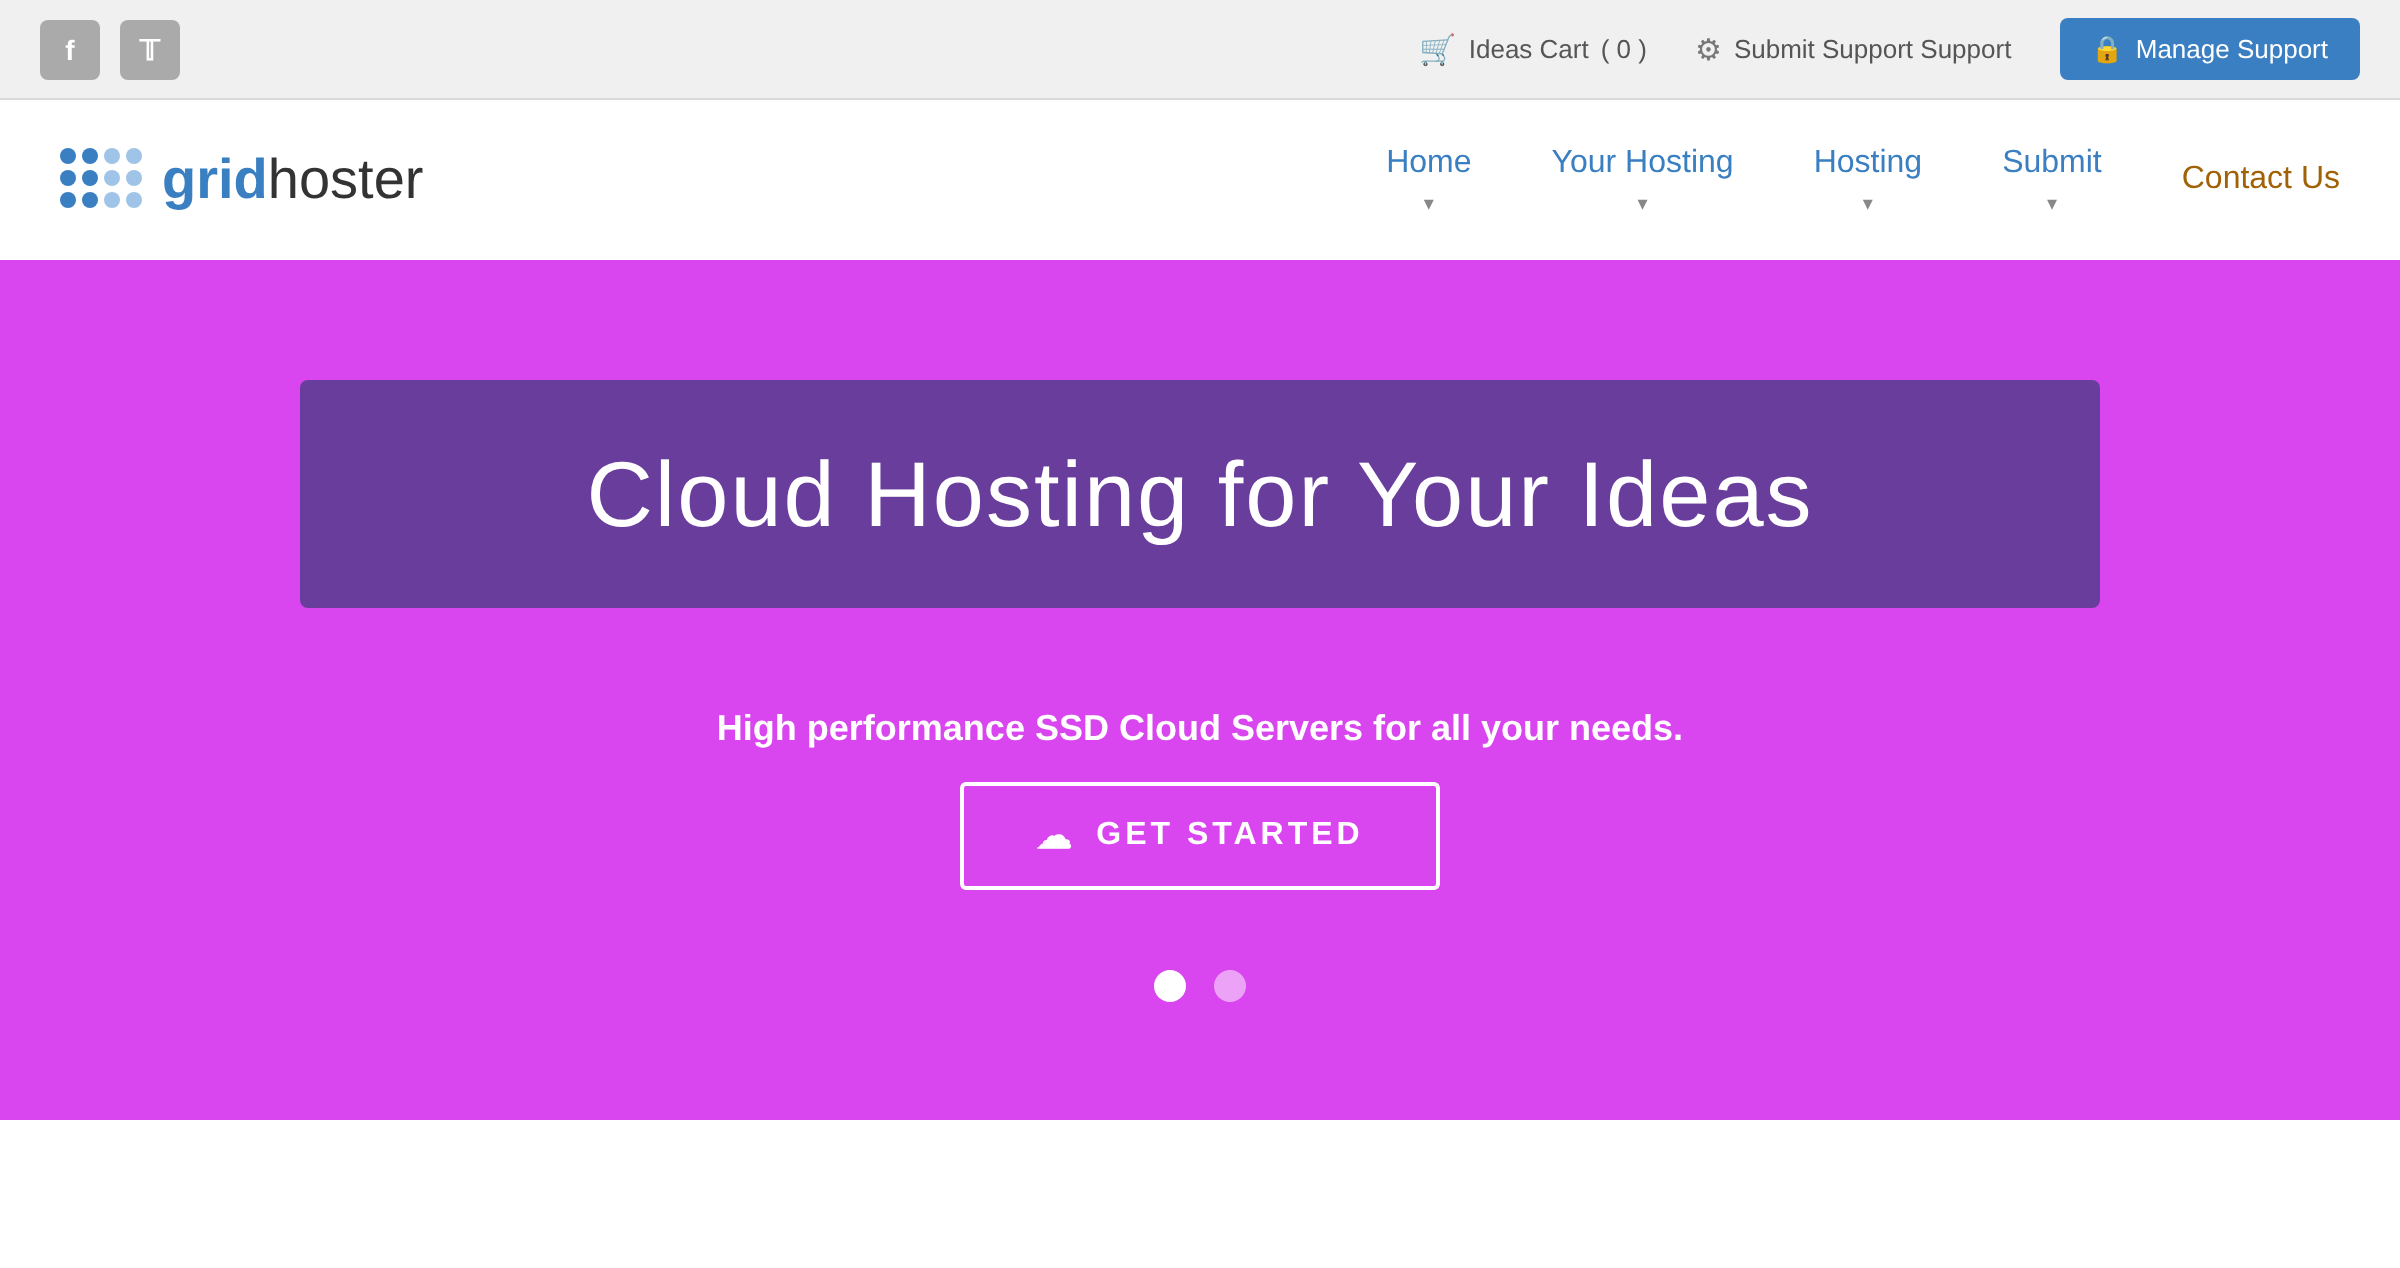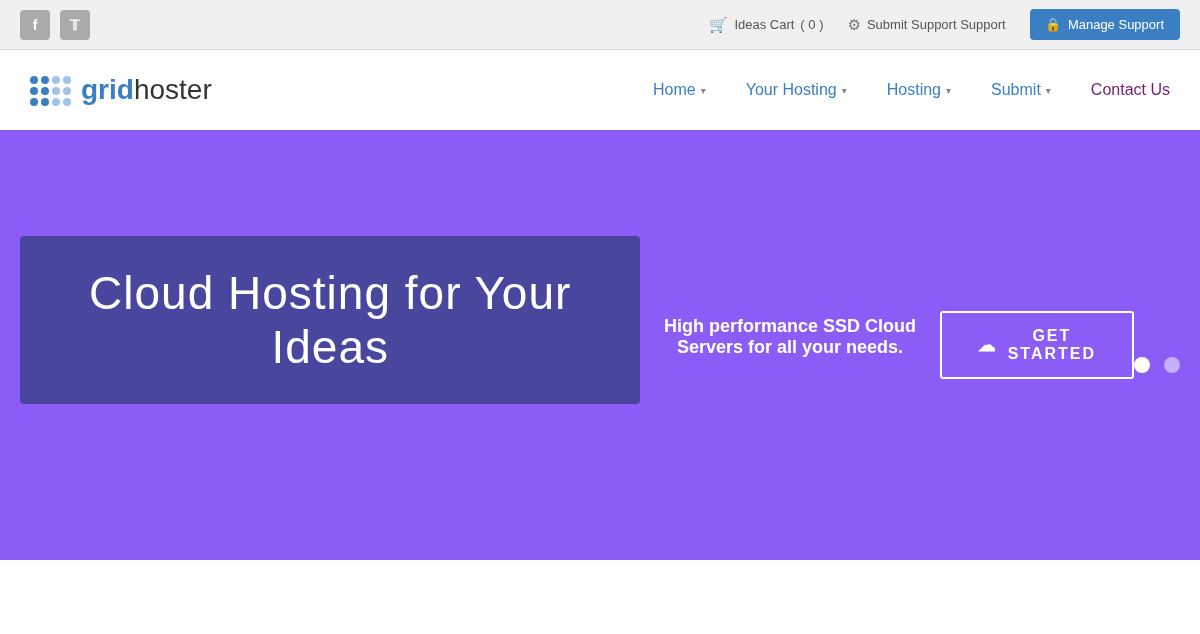--- a/index.html
+++ b/index.html
@@ -68,21 +68,21 @@
       background: #fff;
       height: 80px;
       display: flex;
       align-items: center;
       justify-content: space-between;
       padding: 0 30px;
       box-shadow: 0 1px 3px rgba(0,0,0,0.1);
     }
     .logo {
       display: flex;
-      align-items: flex-end;
+      align-items: flex-start;
       gap: 10px;
       text-decoration: none;
     }
     .logo-grid {
       display: grid;
       grid-template-columns: repeat(4, 8px);
       grid-template-rows: repeat(3, 8px);
       gap: 3px;
     }
     .logo-dot {
@@ -105,33 +105,34 @@
       gap: 40px;
     }
     .nav-link {
       color: #3a7fc1;
       font-size: 16px;
       cursor: pointer;
       display: flex;
       align-items: center;
       gap: 5px;
       text-decoration: none;
-    }
-    .nav-link.plain { color: #701a75; }
+      flex-direction: column;
+    }
+    .nav-link.plain { color: #a16207; }
     .nav-link .caret {
       font-size: 10px;
       color: #888;
     }
 
     
     .hero {
-      background: #8b5cf6;
+      background: #d946ef;
       min-height: 430px;
       display: flex;
-      flex-direction: row;
+      flex-direction: column;
       align-items: center;
       justify-content: center;
       padding: 40px 20px;
       position: relative;
     }
     .hero-title-box {
       background: rgba(30, 55, 100, 0.6);
       padding: 30px 60px;
       border-radius: 4px;
       margin-bottom: 50px;

